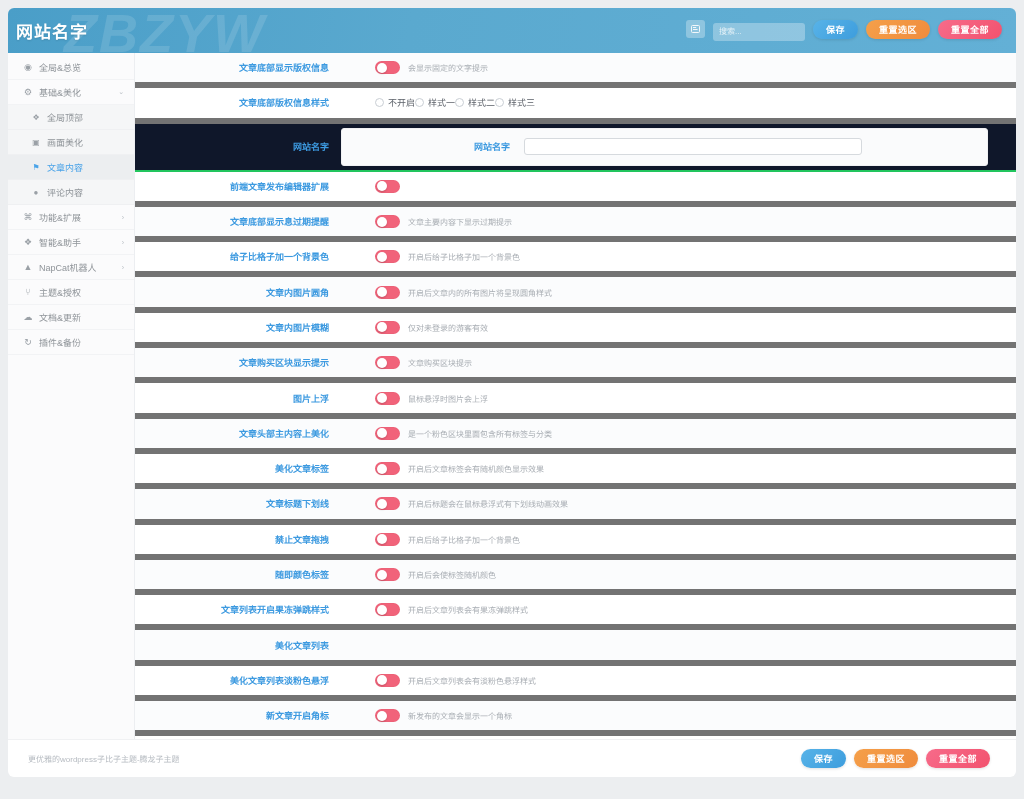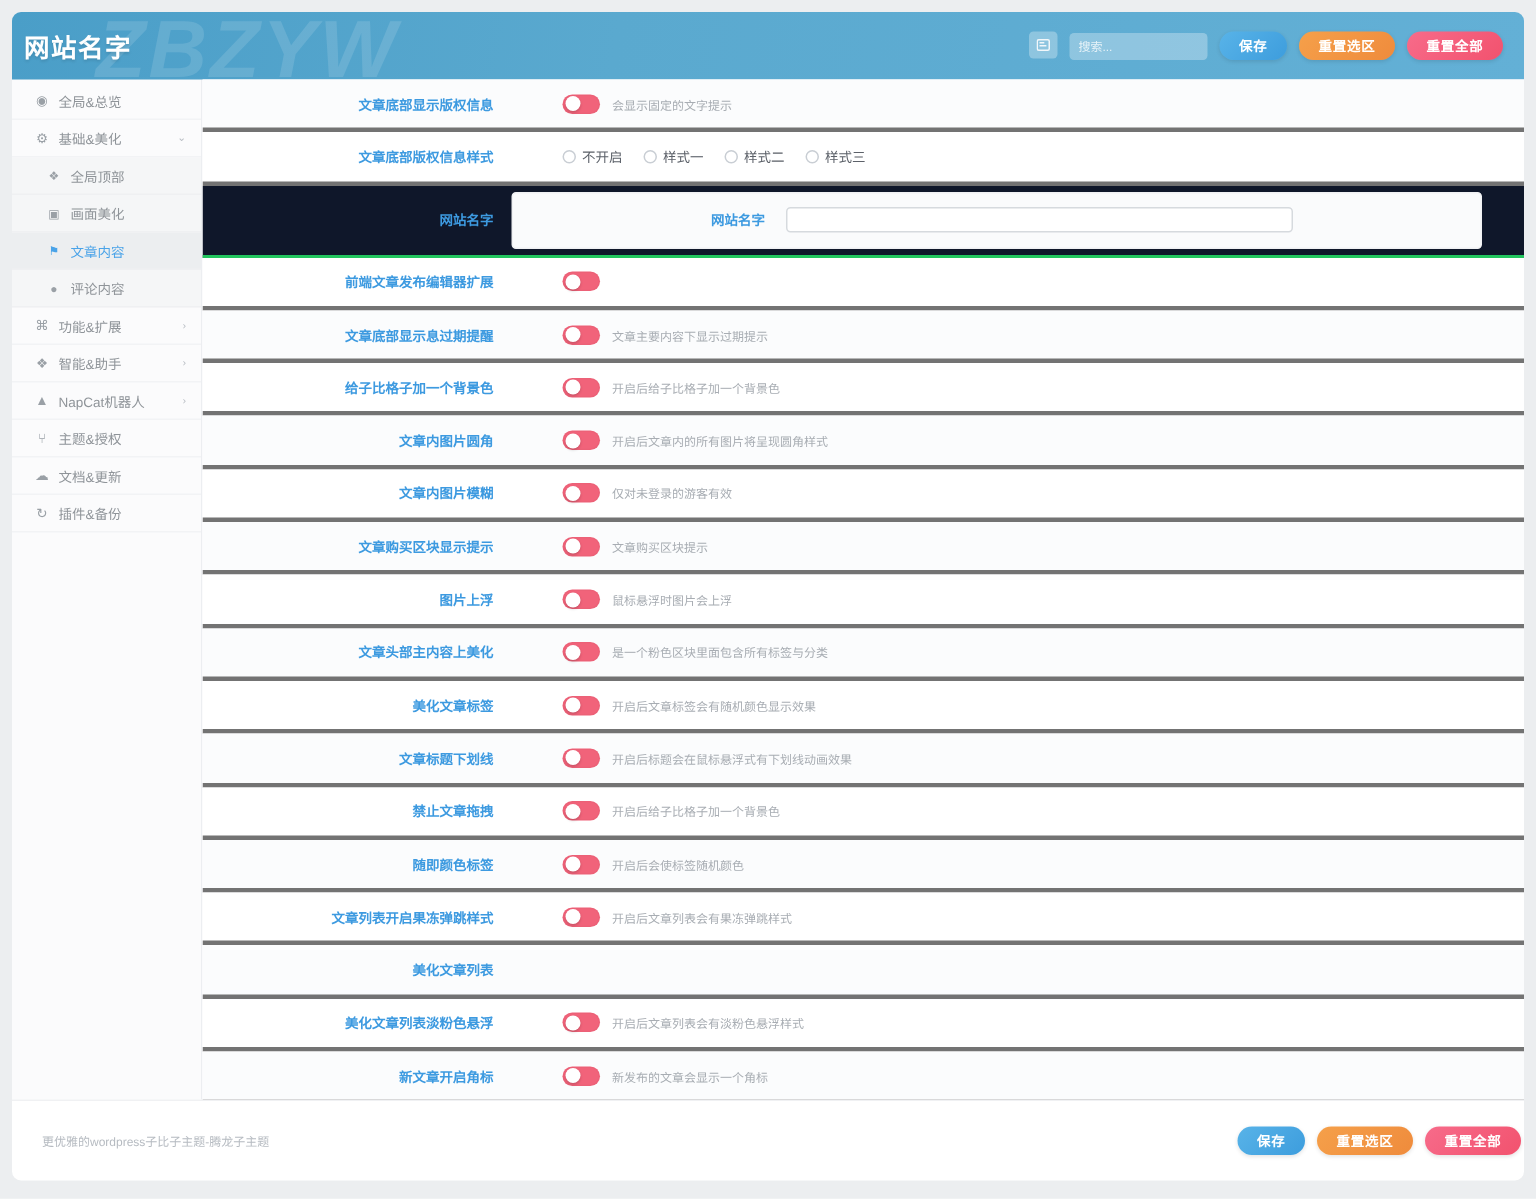--- a/index.html
+++ b/index.html
@@ -128,21 +128,21 @@
   .main {
     flex: 1 1 auto;
     background: #ffffff;
     overflow: hidden;
     position: relative;
   }
   .row {
     display: flex; align-items: center;
     min-height: 35.3px;
     padding: 0 14px 0 0;
-    border-bottom: 3px solid #737373;
+    border-bottom: 6px solid #737373;
     background: #fbfcfd;
   }
   .row:nth-child(even) { background: #ffffff; }
   .row-label {
     width: 206px; flex: 0 0 206px;
     text-align: right;
     padding-right: 12px;
     font-size: 9px; font-weight: 700;
     color: #3d9ae0;
     white-space: nowrap;
@@ -160,21 +160,21 @@
     flex: 0 0 auto;
     box-shadow: inset 0 0 0 1px rgba(0,0,0,0.02);
   }
   .toggle .knob {
     position: absolute; top: 1.5px; left: 1.5px;
     width: 10px; height: 10px;
     background: #ffffff; border-radius: 50%;
     box-shadow: 0 1px 2px rgba(0,0,0,0.18);
   }
 
-  .radio-group { display: flex; align-items: flex-end; gap: 14px; }
+  .radio-group { display: flex; align-items: flex-end; }
   .radio-opt { display: flex; align-items: center; gap: 4px; cursor: pointer; }
   .radio-dot {
     width: 9px; height: 9px; border-radius: 50%;
     border: 1px solid #c9ced4; background: #fff;
     flex: 0 0 auto;
   }
   .radio-txt { font-size: 9px; color: #5c6169; white-space: nowrap; }
 
   
   .row-panel {
@@ -209,27 +209,27 @@
     outline: none;
     font-size: 9px;
     padding: 0 6px;
     color: #444;
     font-family: "Liberation Sans", sans-serif;
   }
 
   
   .footer {
     flex: 0 0 auto;
-    height: 54px;
+    height: 38px;
     background: #ffffff;
     border-top: 1px solid #f0f1f3;
     border-radius: 0 0 6px 6px;
     display: flex; align-items: center;
-    padding: 0 2px 0 20px;
-    margin-bottom: 12px;
+    padding: 0 26px 0 20px;
+    margin-bottom: 22px;
   }
   .footer-text { font-size: 8px; color: #b6bbc1; white-space: nowrap; }
   .footer-btns { margin-left: auto; display: flex; align-items: center; gap: 8px; }
 </style>
 </head>
 <body>
 
 <div class="app">
 
   <div class="header">

